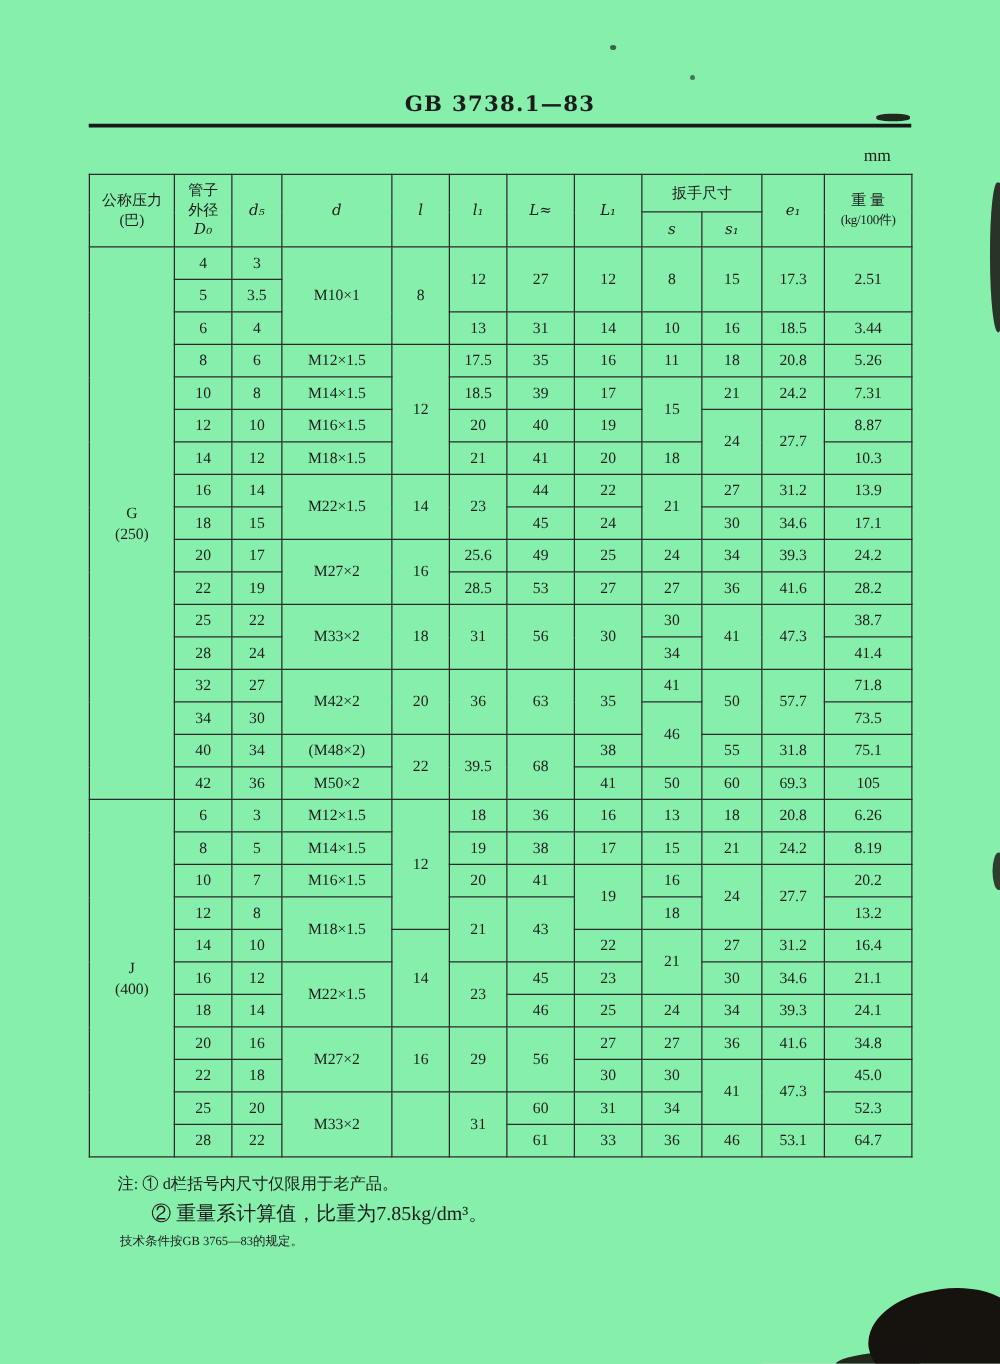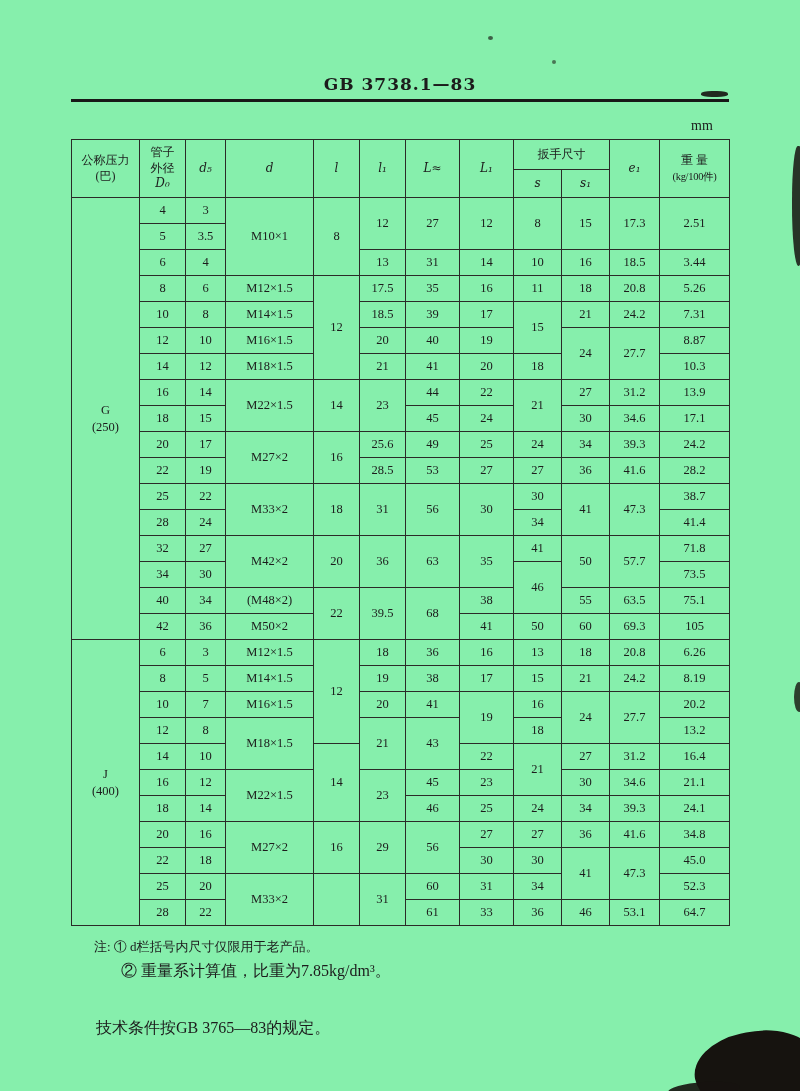--- a/index.html
+++ b/index.html
@@ -47,21 +47,21 @@
     position:absolute; top:144px; left:170px;
     font-family:"DejaVu Sans",sans-serif;
     font-weight:bold; font-size:46px; letter-spacing:3px;
     color:rgba(104,115,132,0.62);
     z-index:5; pointer-events:none;
   }
 
   .notes { position:absolute; left:0; top:0; width:100%; }
   .note1 { position:absolute; top:938px; left:94px; font-size:13px; }
   .note2 { position:absolute; top:961px; left:121px; font-size:16px; }
-  .tech  { position:absolute; top:986px; left:96px; font-size:16px;margin-top:32px; }
+  .tech  { position:absolute; top:986px; left:96px; font-size:10px; }
 
   
   .artifact { position:absolute; background:#16130f; z-index:8; }
   .a-corner  { right:-20px; bottom:-22px; width:125px; height:82px; border-radius:45% 55% 40% 60%; transform:rotate(-12deg); }
   .a-corner2 { right:60px; bottom:-6px; width:72px; height:15px; border-radius:50%; transform:rotate(-4deg); opacity:.9; }
   .a-edge1   { right:-5px; top:146px; width:13px; height:120px; border-radius:45% 45% 50% 50%; opacity:.85; }
   .a-edge2   { right:-4px; top:682px; width:10px; height:30px; border-radius:50%; opacity:.8; }
   .a-dot1 { left:488px; top:36px; width:5px; height:4px; border-radius:50%; opacity:.65; }
   .a-dot2 { left:552px; top:60px; width:4px; height:4px; border-radius:50%; opacity:.55; }
   .a-dash { left:701px; top:91px; width:27px; height:6px; border-radius:40%; opacity:.9; }
@@ -273,21 +273,21 @@
           </tr>
           <tr>
             <td>40</td>
             <td>34</td>
             <td>(M48×2)</td>
             <td rowspan="2">22</td>
             <td rowspan="2">39.5</td>
             <td rowspan="2">68</td>
             <td>38</td>
             <td>55</td>
-            <td>63.5</td>
+            <td>31.8</td>
             <td>75.1</td>
           </tr>
           <tr>
             <td>42</td>
             <td>36</td>
             <td>M50×2</td>
             <td>41</td>
             <td>50</td>
             <td>60</td>
             <td>69.3</td>

